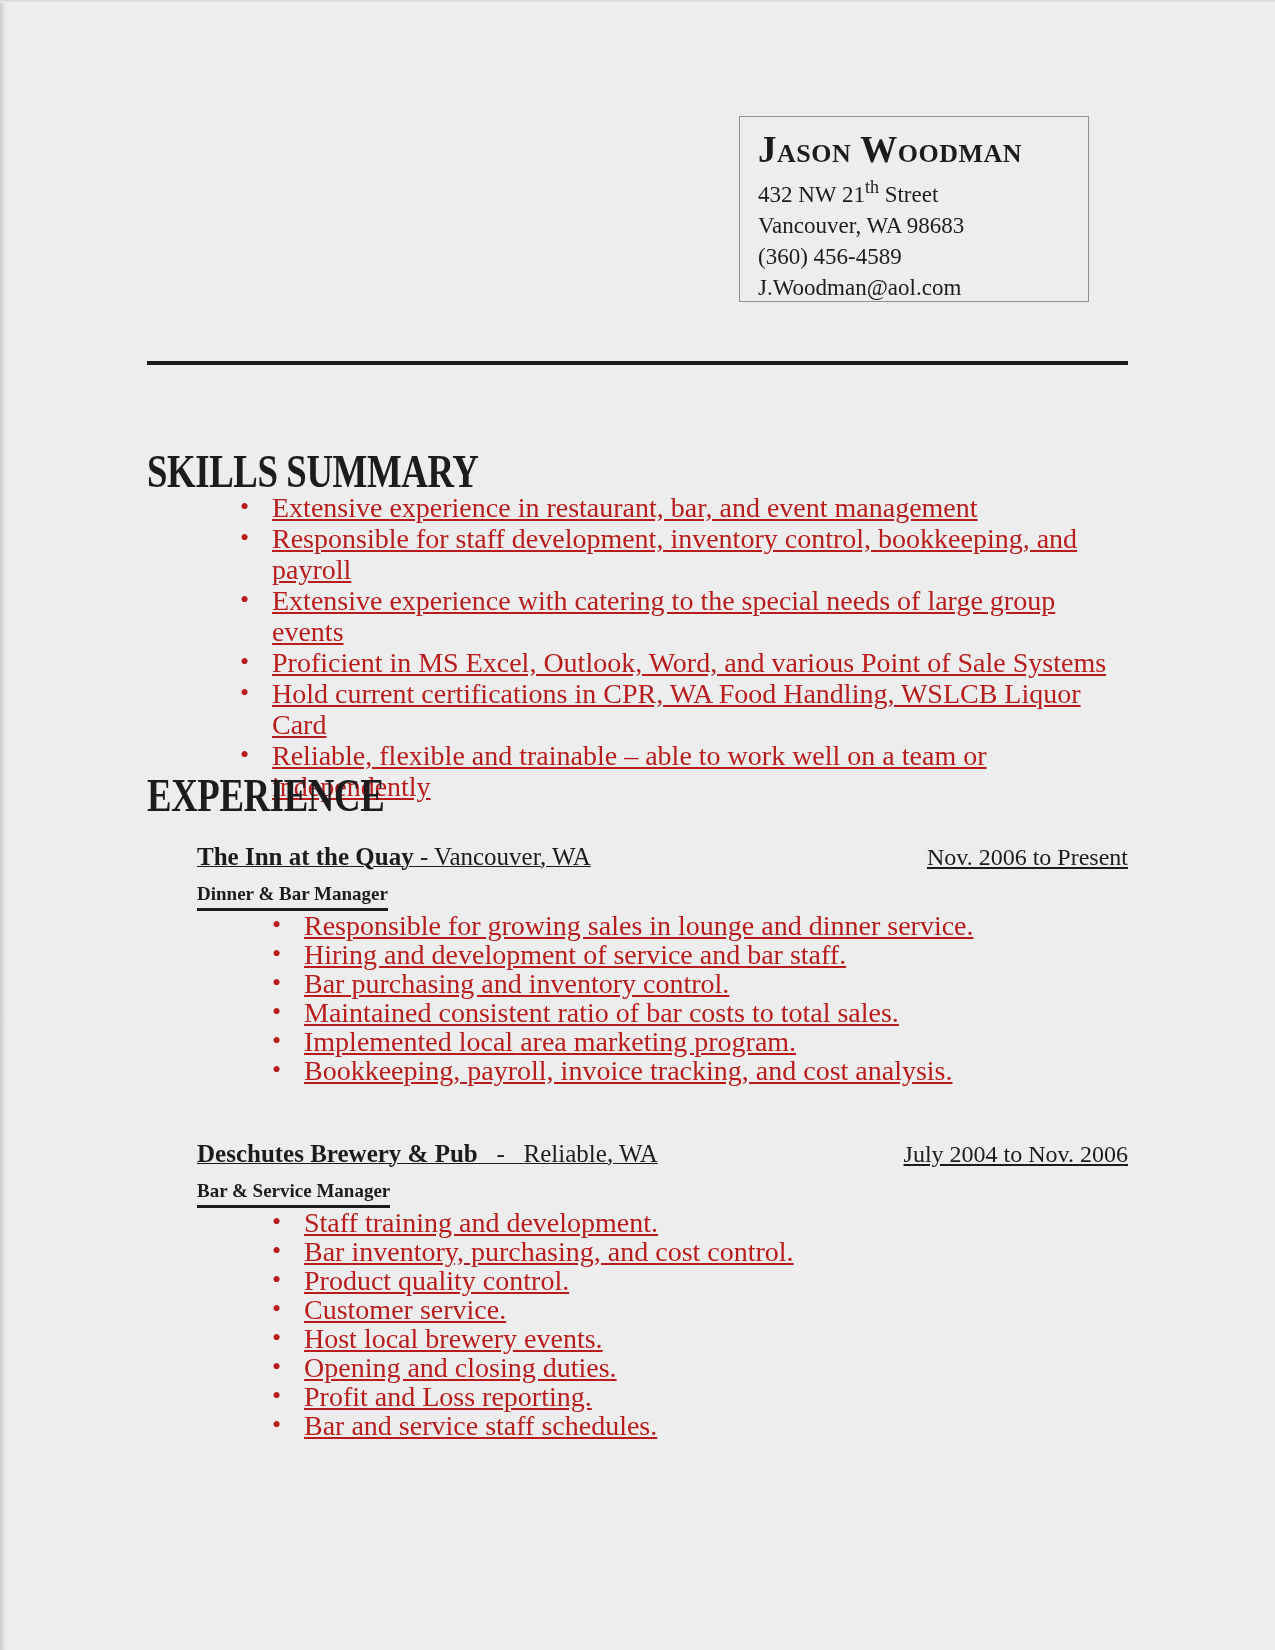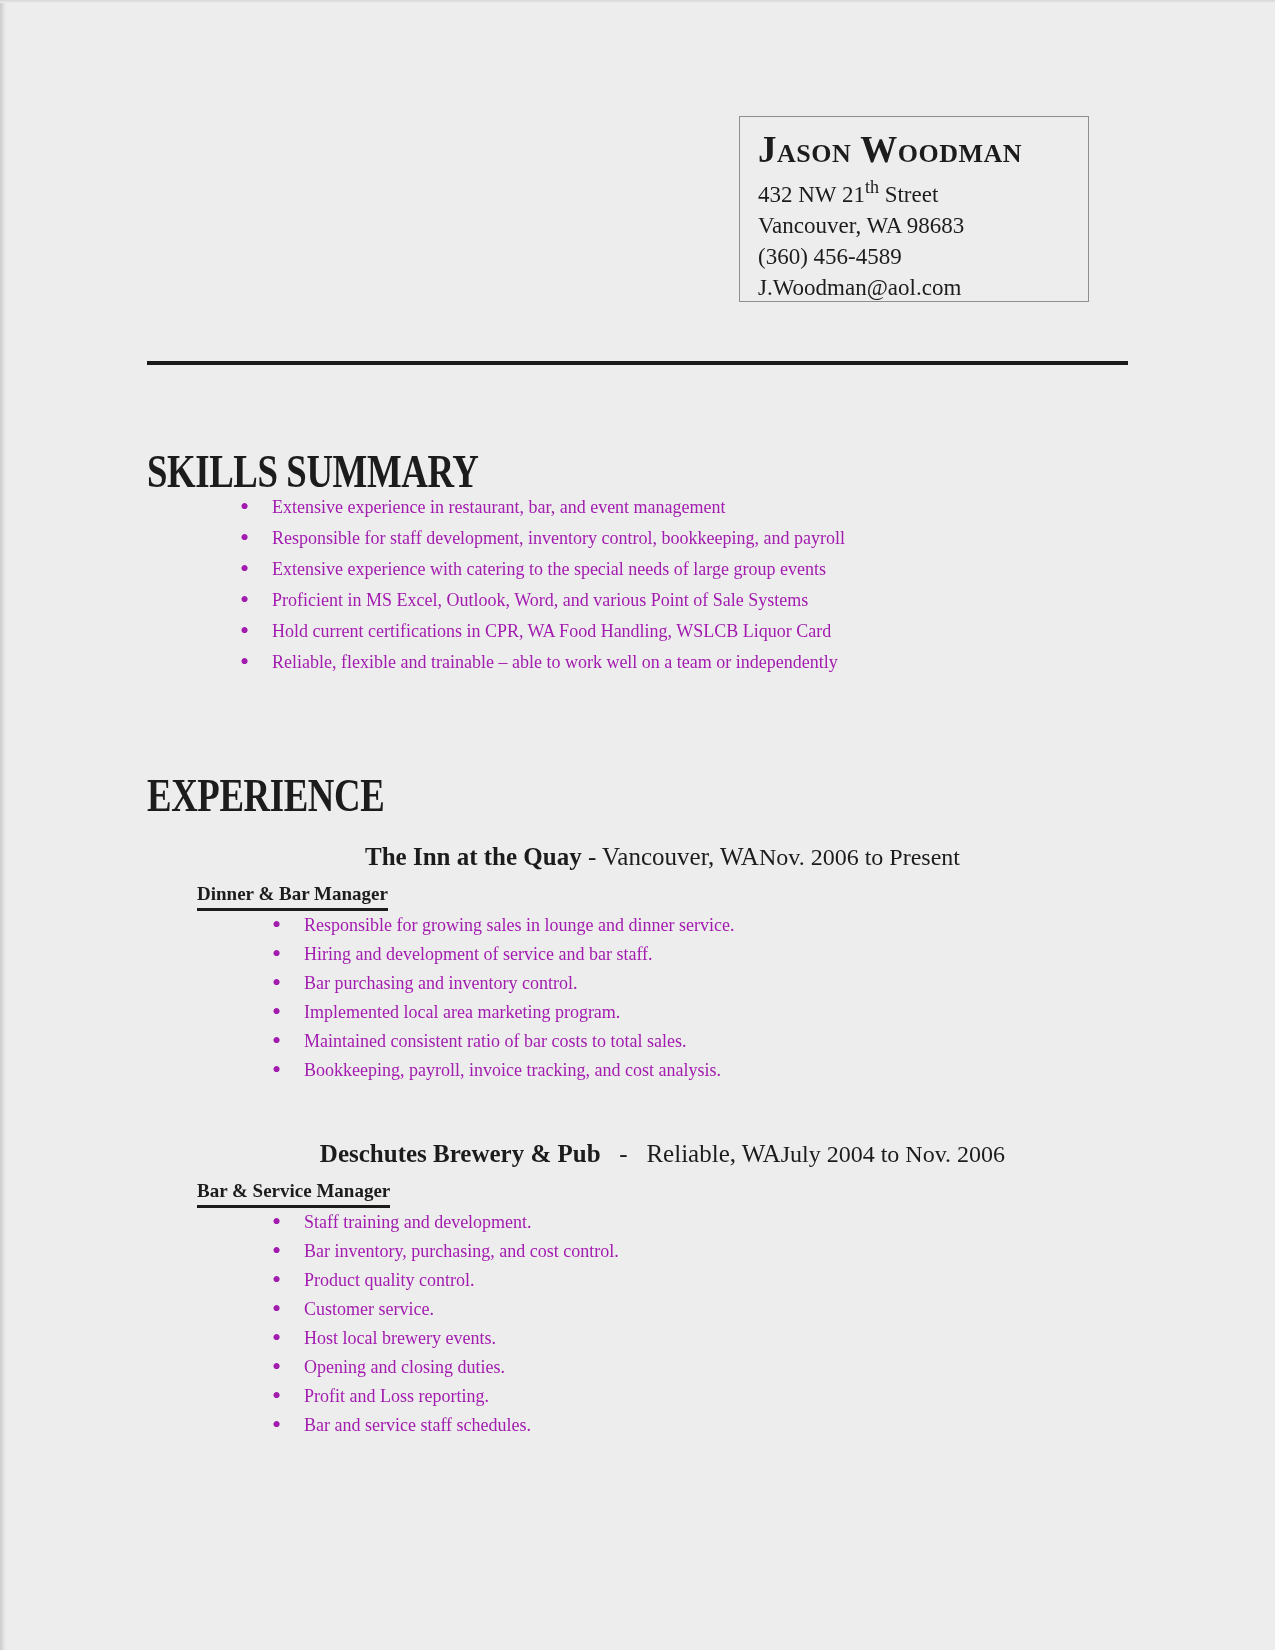--- a/index.html
+++ b/index.html
@@ -75,42 +75,44 @@
   .section-heading .squeeze {
     display: inline-block;
     transform: scaleX(0.8);
     transform-origin: 0 50%;
     white-space: nowrap;
   }
 
   ul.bullets { list-style: none; margin: 0; padding: 0; }
   ul.bullets li {
     position: relative;
-    font-size: 18px;
-    color: #a21caf;
+    font-size: 28px;
+    color: #b91c1c;
+    text-decoration: underline;
   }
   ul.bullets li::before {
     content: "\2022";
     position: absolute;
     font-size: 26px;
   }
 
   
   .skills-bullets { margin-top: 20px; }
   .skills-bullets li { padding-left: 125px; line-height: 31px; }
   .skills-bullets li::before { left: 93px; top: -1px; }
 
   
   .job-1 { margin-top: 27px; }
   .job-2 { margin-top: 55px; }
   .job-header {
     display: flex;
-    justify-content: center;
+    justify-content: space-between;
     align-items: baseline;
     line-height: 28px;
+    text-decoration: underline;
   }
   .job-company-group { margin-left: 50px; white-space: nowrap; }
   .job-company { font-size: 25px; font-weight: bold; }
   .job-separator { font-size: 25px; white-space: pre; }
   .job-location { font-size: 25px; }
   .job-dates { font-size: 24px; white-space: nowrap; }
   .job-title-row { margin: 6px 0 0 50px; line-height: 28px; }
   .job-title {
     display: inline-block;
     font-size: 19px;
@@ -155,22 +157,22 @@
     <div class="job job-1">
       <div class="job-header">
         <div class="job-company-group"><span class="job-company">The Inn at the Quay</span><span class="job-separator"> - </span><span class="job-location">Vancouver, WA</span></div>
         <div class="job-dates">Nov. 2006 to Present</div>
       </div>
       <div class="job-title-row"><span class="job-title">Dinner &amp; Bar Manager</span></div>
       <ul class="bullets job-bullets">
         <li>Responsible for growing sales in lounge and dinner service.</li>
         <li>Hiring and development of service and bar staff.</li>
         <li>Bar purchasing and inventory control.</li>
+        <li>Maintained consistent ratio of bar costs to total sales.</li>
         <li>Implemented local area marketing program.</li>
-        <li>Maintained consistent ratio of bar costs to total sales.</li>
         <li>Bookkeeping, payroll, invoice tracking, and cost analysis.</li>
       </ul>
     </div>
 
     <div class="job job-2">
       <div class="job-header">
         <div class="job-company-group"><span class="job-company">Deschutes Brewery &amp; Pub</span><span class="job-separator">   -   </span><span class="job-location">Reliable, WA</span></div>
         <div class="job-dates">July 2004 to Nov. 2006</div>
       </div>
       <div class="job-title-row"><span class="job-title">Bar &amp; Service Manager</span></div>

